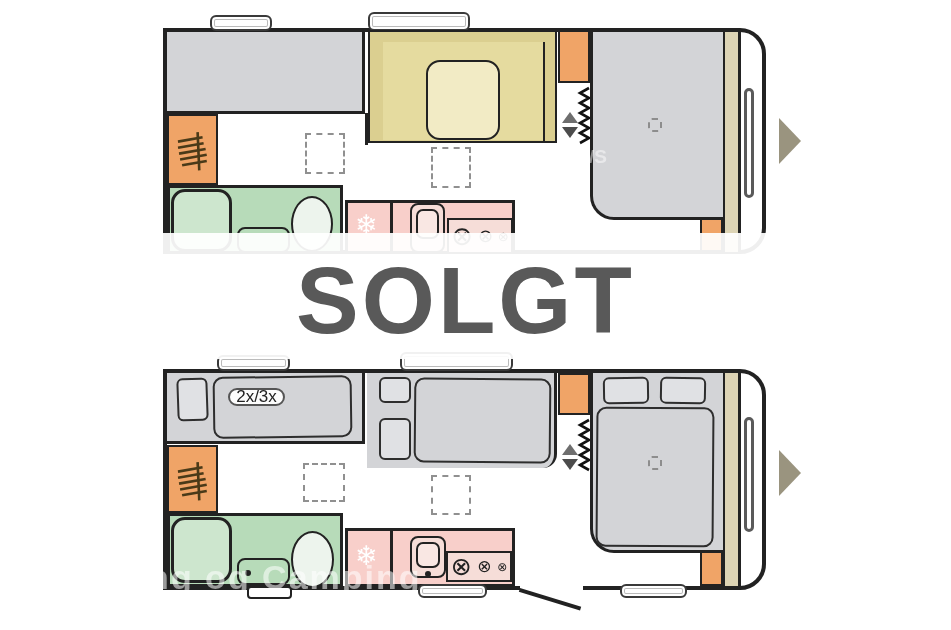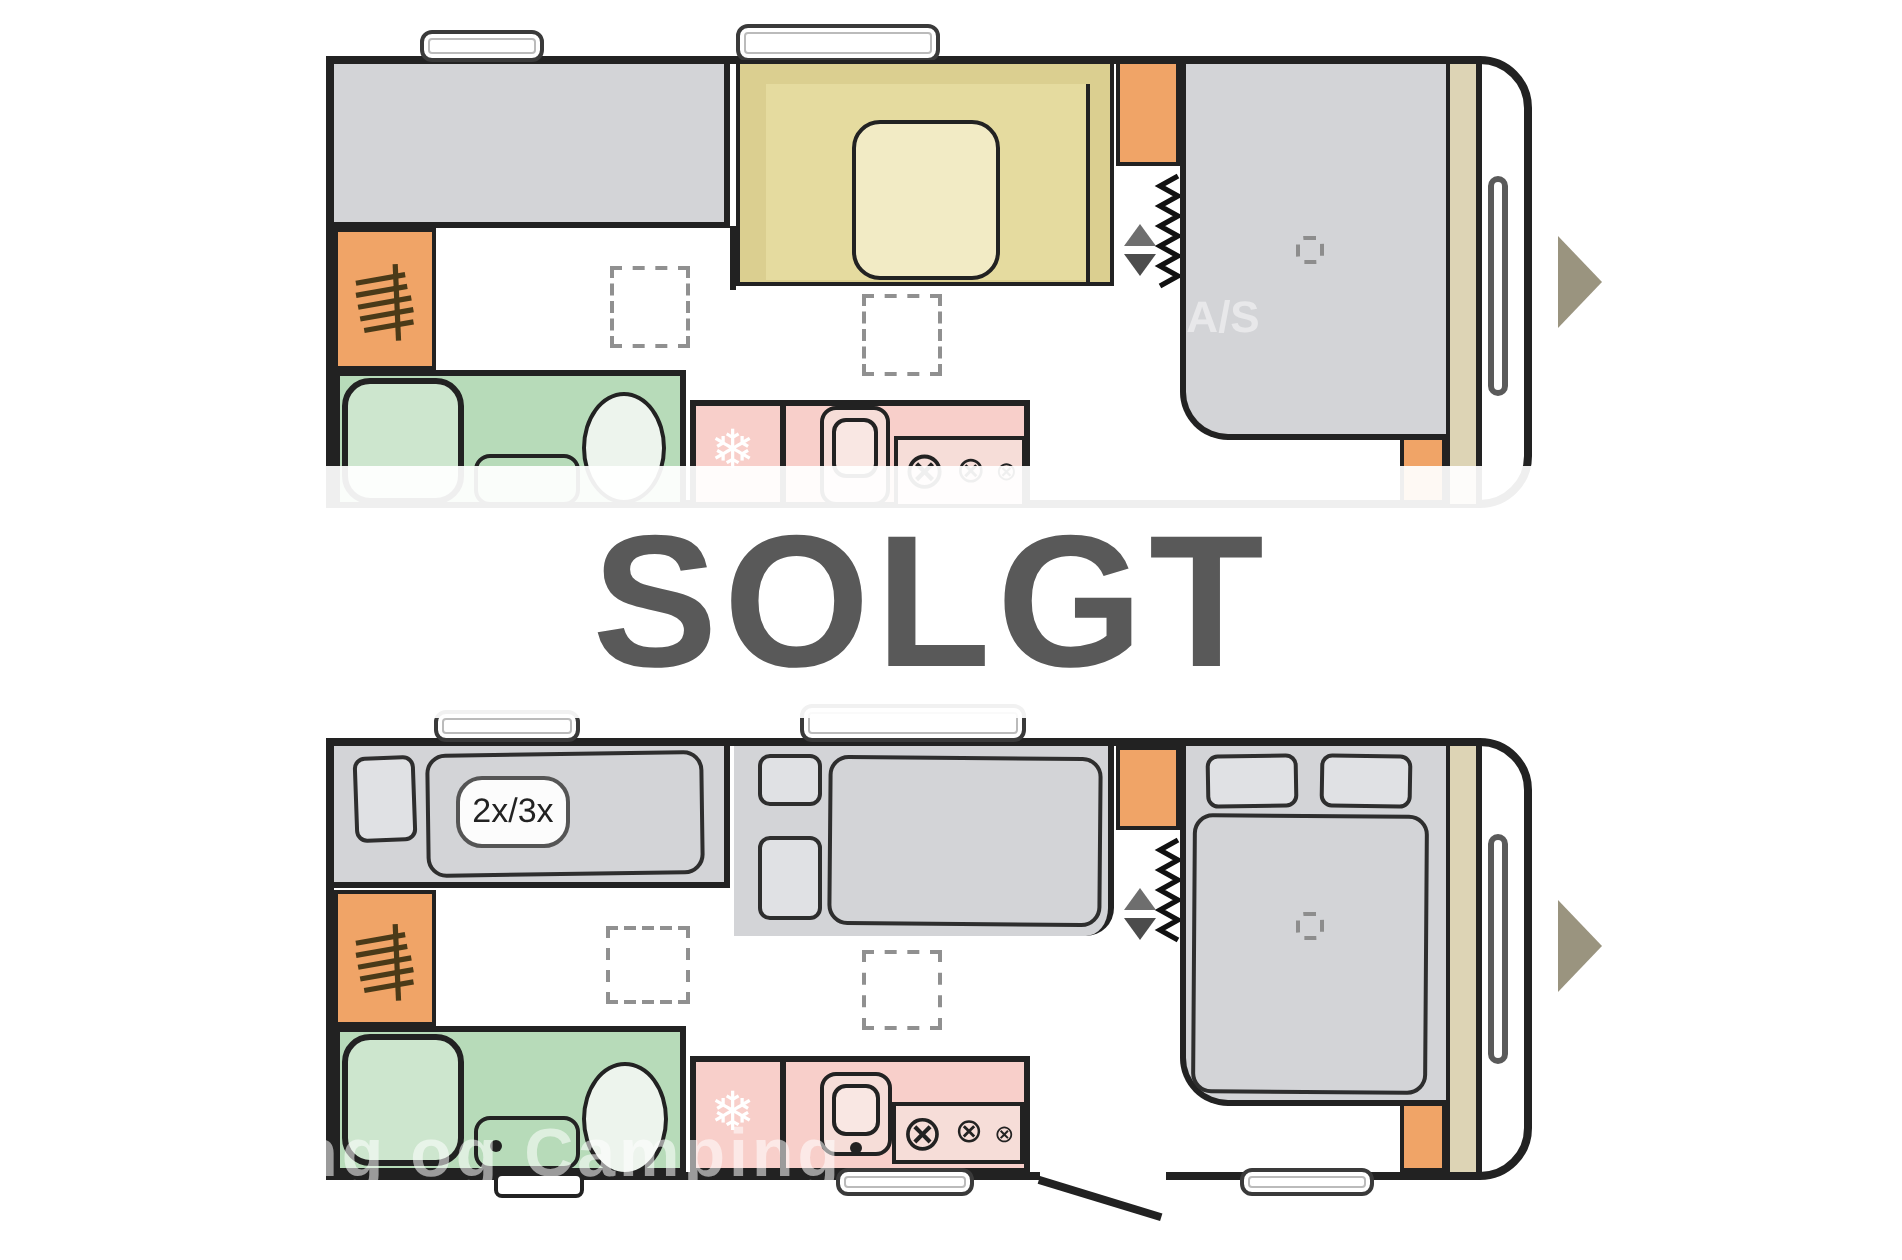--- a/index.html
+++ b/index.html
@@ -118,33 +118,33 @@
     </div>
     <div class="abs stove" style="left:447px;top:218px;width:66px;height:36px;">
       <span class="burner" style="font-size:26px;">⊗</span>
       <span class="burner" style="font-size:18px;">⊗</span>
       <span class="burner" style="font-size:13px;">⊗</span>
     </div>
 
     <div class="abs dashedsq" style="left:305px;top:133px;width:40px;height:41px;"></div>
     <div class="abs dashedsq" style="left:431px;top:147px;width:40px;height:41px;"></div>
 
-    <div class="abs wm" style="left:572px;top:146px;font-size:22px;color:rgba(255,255,255,.48);">K A/S</div>
+    <div class="abs wm" style="left:557px;top:146px;font-size:19px;color:rgba(255,255,255,.48);">K A/S</div>
   </div>
 
   <div>
     <div class="abs shell" style="left:163px;top:369px;width:603px;height:221px;"></div>
 
     <div class="abs window" style="left:217px;top:355px;width:73px;height:16px;"></div>
     <div class="abs window" style="left:400px;top:352px;width:113px;height:19px;"></div>
 
     <div class="abs grayroom b-r b-b" style="left:167px;top:373px;width:198px;height:71px;"></div>
     <div class="abs pillow" style="left:177px;top:378px;width:31px;height:43px;transform:rotate(-2deg);"></div>
     <div class="abs mattress" style="left:213px;top:376px;width:139px;height:62px;transform:rotate(-.8deg);background:var(--gray_fill);"></div>
-    <div class="abs capacity-pill" style="left:228px;top:388px;width:57px;height:36px;">
+    <div class="abs capacity-pill" style="left:228px;top:388px;width:57px;height:18px;">
       <span>2x/3x</span>
     </div>
 
     <div class="abs orange" style="left:167px;top:445px;width:51px;height:68px;">
       <svg width="40" height="44" viewBox="0 0 40 44" style="position:absolute;left:5px;top:13px;">
         <g transform="rotate(-10 20 22)" stroke="#4a3a18" stroke-width="2.6">
           <line x1="27" y1="3" x2="22" y2="41"></line>
           <line x1="6" y1="9" x2="31" y2="9"></line>
           <line x1="5" y1="15" x2="31" y2="15"></line>
           <line x1="5" y1="21" x2="32" y2="21"></line>

